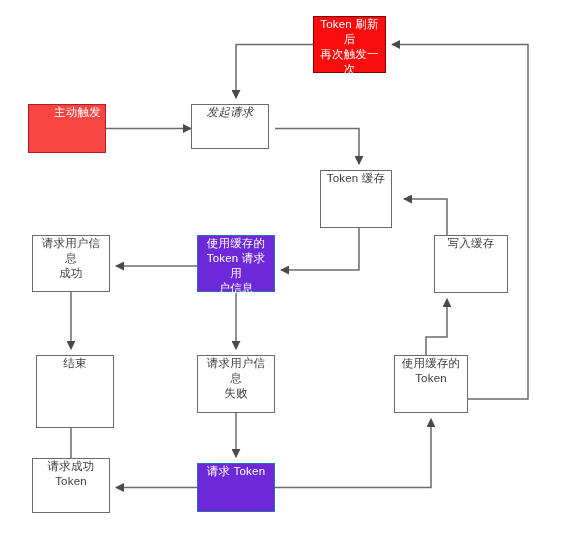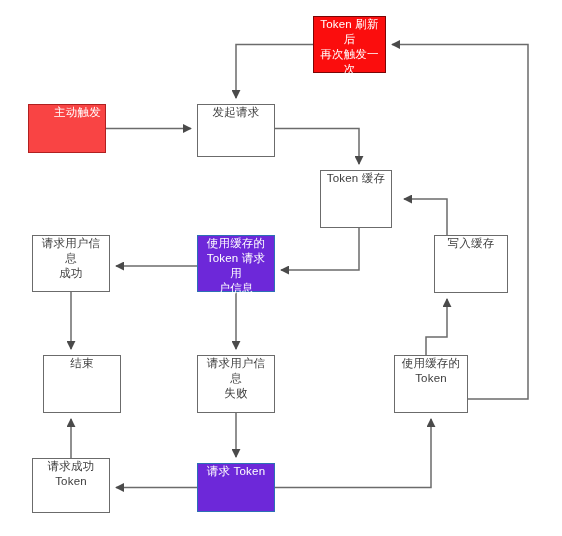--- a/index.html
+++ b/index.html
@@ -108,21 +108,21 @@
   <div class="node red" style="left:313px; top:16px; width:73px; height:57px;">
     <span class="label">Token 刷新后
 再次触发一次
 请求</span>
   </div>
 
   <div class="node red-soft" style="left:28px; top:104px; width:78px; height:49px;">
     <span class="label">主动触发</span>
   </div>
 
-  <div class="node" style="left:197px; top:104px; width:78px; height:53px;">
+  <div class="node" style="left:191px; top:104px; width:78px; height:45px;font-style:italic;">
     <span class="label">发起请求</span>
   </div>
 
   <div class="node" style="left:320px; top:170px; width:72px; height:58px;">
     <span class="label">Token 缓存</span>
   </div>
 
   <div class="node blue" style="left:197px; top:235px; width:78px; height:57px;">
     <span class="label">使用缓存的
 Token 请求用
@@ -131,21 +131,21 @@
 
   <div class="node" style="left:32px; top:235px; width:78px; height:57px;">
     <span class="label">请求用户信息
 成功</span>
   </div>
 
   <div class="node" style="left:410px; top:235px; width:74px; height:58px;margin-left:24px;">
     <span class="label">写入缓存</span>
   </div>
 
-  <div class="node" style="left:43px; top:355px; width:78px; height:58px;">
+  <div class="node" style="left:36px; top:355px; width:78px; height:73px;">
     <span class="label">结束</span>
   </div>
 
   <div class="node" style="left:197px; top:355px; width:78px; height:58px;">
     <span class="label">请求用户信息
 失败</span>
   </div>
 
   <div class="node" style="left:394px; top:355px; width:74px; height:58px;">
     <span class="label">使用缓存的

